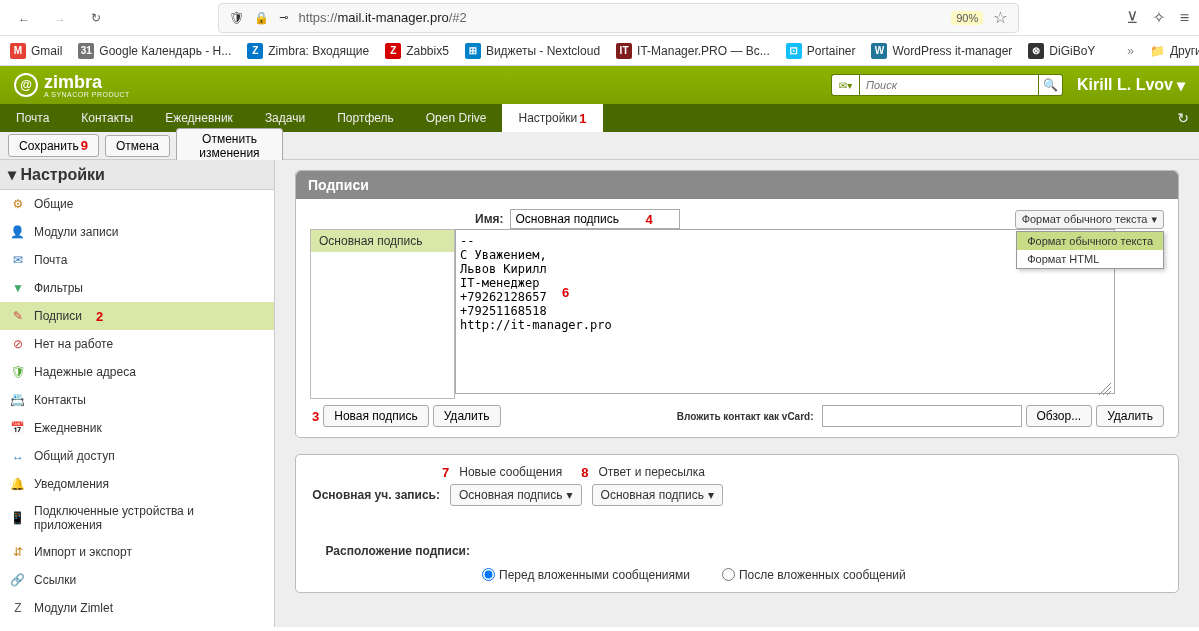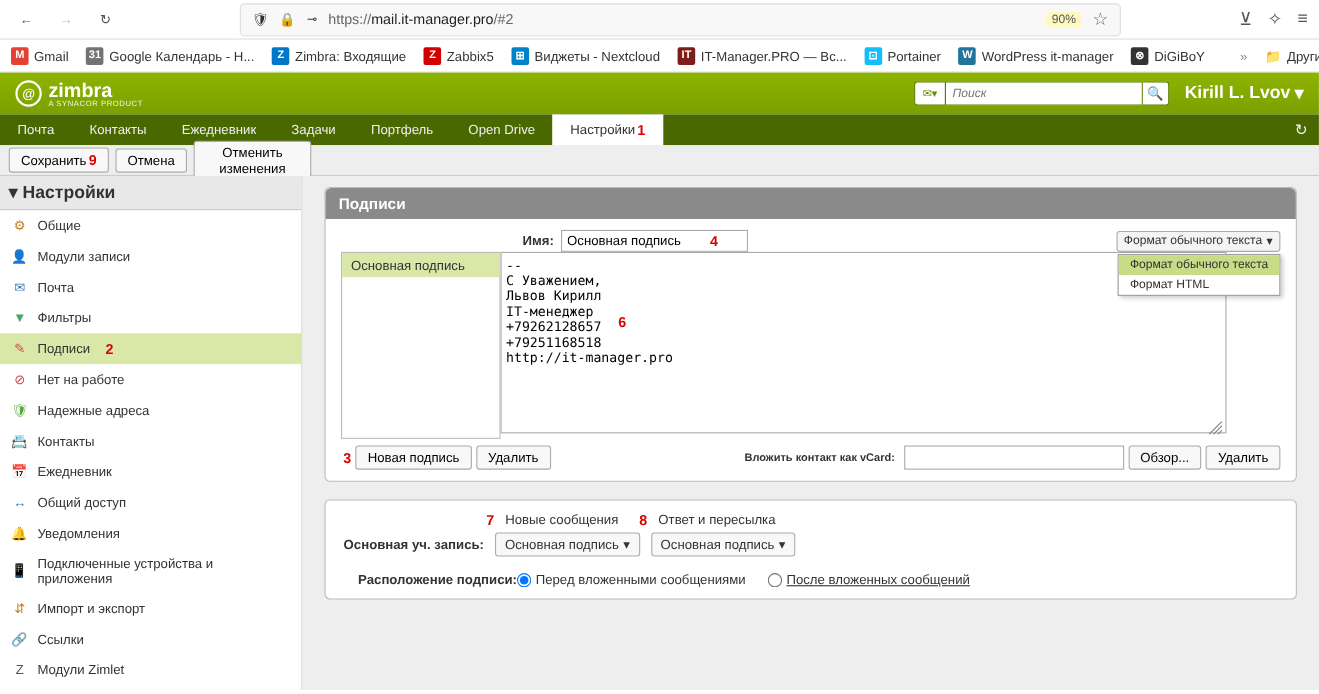--- a/index.html
+++ b/index.html
@@ -72,22 +72,22 @@
 .sig-btns { margin-top: 6px; display: flex; align-items: center; gap: 4px; }
 .sig-btns .spacer2 { flex: 1; }
 .vcard-label { font-size: 10px; font-weight: bold; margin-right: 4px; }
 .vcard-input { width: 200px; border: 1px solid #aaa; height: 22px; padding: 0 4px; }
 
 .usage-row { display: flex; align-items: center; gap: 10px; font-size: 12px; margin-bottom: 14px; }
 .usage-label { font-weight: bold; text-align: right; width: 130px; }
 .usage-sel { border: 1px solid #aaa; background: #f8f8f8; padding: 3px 8px; font-size: 12px; display: flex; align-items: center; gap: 4px; border-radius: 3px; cursor: pointer; }
 .col-head { font-size: 12px; display: flex; gap: 10px; margin-bottom: 4px; }
 .col-head span { display: inline-block; }
-.radio-row { display: flex; align-items: center; font-size: 12px; }
-.radio-group { display: flex; align-items: center; gap: 4px; }
+.radio-row { display: flex; align-items: center; gap: 12px; font-size: 12px; }
+.radio-group { display: flex; align-items: flex-start; gap: 4px; margin-top: 48px; }
 
 .resize-handle { position: absolute; bottom: 0; right: 0; width: 12px; height: 12px; }
 </style>
 </head>
 <body>
 
 <div class="browser-bar">
   <div class="nav-btn">←</div>
   <div class="nav-btn disabled">→</div>
   <div class="nav-btn">↻</div>
@@ -334,21 +334,21 @@
             <span>Основная подпись</span>
               <span>▾</span>
           </div>
         </div>
         <div class="radio-row">
           <span class="usage-label" style="width:160px;">Расположение подписи:</span>
           <label class="radio-group">
             <input type="radio" name="sigpos" checked="" style="">
             <span>Перед вложенными сообщениями</span>
           </label>
-          <label class="radio-group" style="margin-left:20px;text-decoration:underline;">
+          <label class="radio-group" style="margin-left:20px;">
             <input type="radio" name="sigpos" style="">
             <span>После вложенных сообщений</span>
           </label>
         </div>
       </div>
     </div>
 
   </div>
 </div>
 

